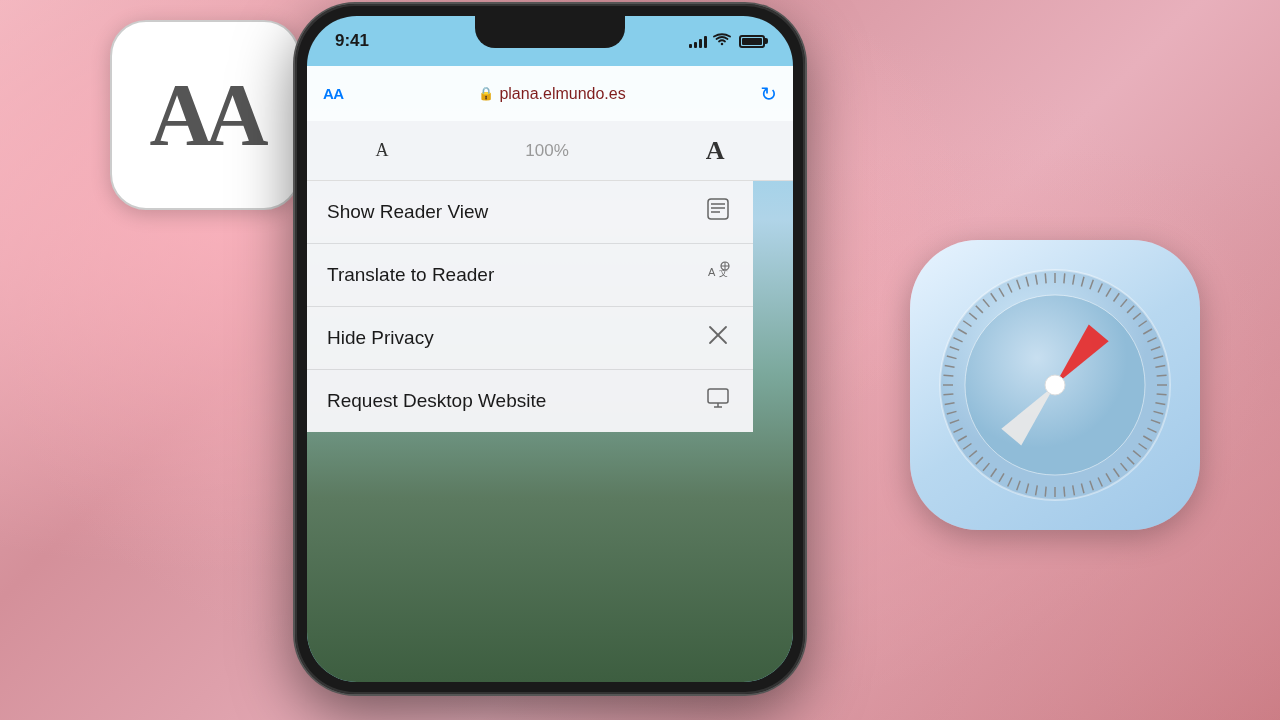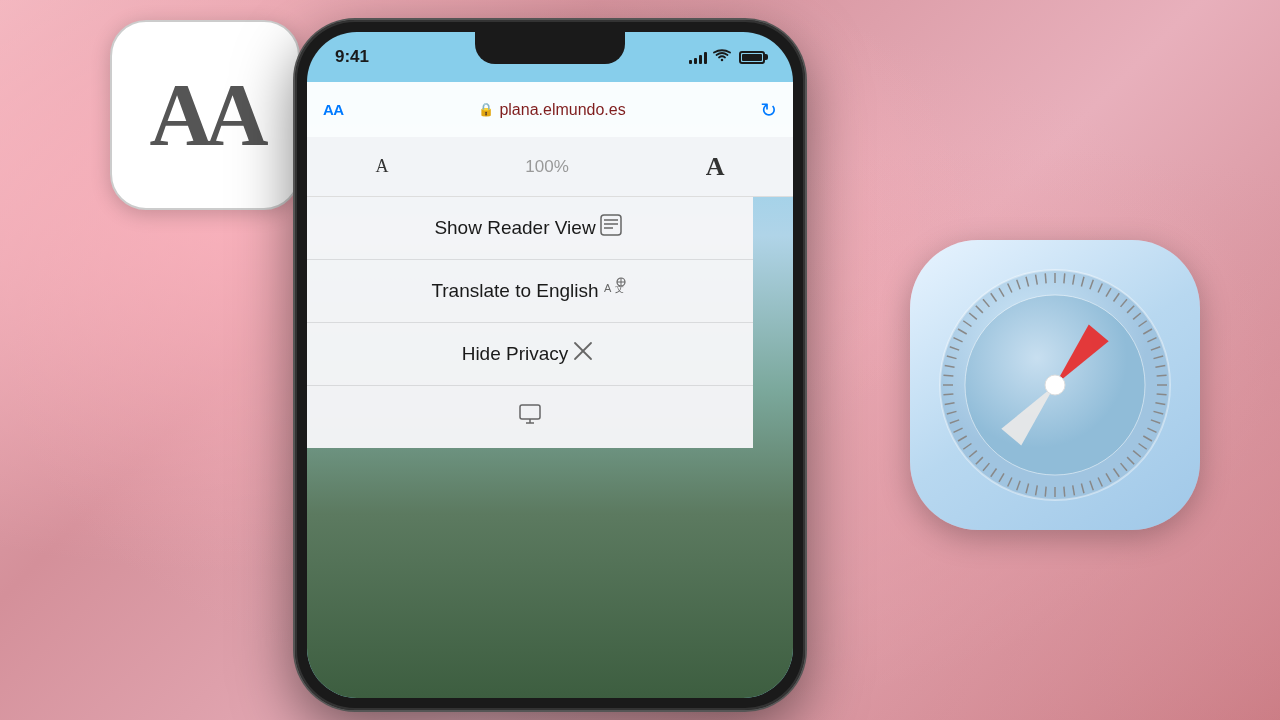--- a/index.html
+++ b/index.html
@@ -67,21 +67,21 @@
       display: flex;
       align-items: center;
       justify-content: center;
       position: relative;
       overflow: hidden;
     }
 
     
     .phone-container {
       position: absolute;
-      top: 20px;
+      top: 4px;
       left: 295px;
       width: 578px;
       height: 690px;
     }
 
     .phone-frame {
       width: 510px;
       height: 690px;
       background: #1a1a1a;
       border-radius: 60px;
@@ -297,21 +297,21 @@
       top: 165px;
       left: 0;
       right: 40px;
       background: rgba(245,245,247,0.97);
       z-index: 10;
     }
 
     .menu-item {
       display: flex;
       align-items: center;
-      justify-content: center;
+      justify-content: space-between;
       padding: 16px 20px;
       border-bottom: 1px solid rgba(0,0,0,0.1);
       min-height: 58px;
       cursor: pointer;
     }
 
     .menu-item:last-child {
       border-bottom: none;
     }
 
@@ -502,21 +502,21 @@
             <svg width="24" height="24" viewBox="0 0 24 24" fill="none">
               <rect x="2" y="2" width="20" height="20" rx="3" stroke="#666" stroke-width="1.5"></rect>
               <line x1="5" y1="7" x2="19" y2="7" stroke="#666" stroke-width="1.5"></line>
               <line x1="5" y1="11" x2="19" y2="11" stroke="#666" stroke-width="1.5"></line>
               <line x1="5" y1="15" x2="14" y2="15" stroke="#666" stroke-width="1.5"></line>
             </svg>
           </span>
         </div>
 
         <div class="menu-item">
-          <span class="menu-item-label">Translate to English</span>
+          <span class="menu-item-label">Translate to Reader</span>
           <span class="menu-item-icon">
             <svg width="24" height="24" viewBox="0 0 24 24" fill="none">
               <text x="2" y="16" font-size="11" fill="#666" font-family="sans-serif">A</text>
               <text x="13" y="16" font-size="9" fill="#666" font-family="sans-serif">文</text>
               <circle cx="19" cy="6" r="4" stroke="#666" stroke-width="1.2" fill="none"></circle>
               <line x1="19" y1="2" x2="19" y2="10" stroke="#666" stroke-width="1"></line>
               <line x1="15" y1="6" x2="23" y2="6" stroke="#666" stroke-width="1"></line>
             </svg>
           </span>
         </div>
@@ -525,20 +525,21 @@
           <span class="menu-item-label">Hide Privacy</span>
           <span class="menu-item-icon">
             <svg width="24" height="24" viewBox="0 0 24 24" fill="none">
               <line x1="4" y1="4" x2="20" y2="20" stroke="#666" stroke-width="1.8" stroke-linecap="round"></line>
               <line x1="4" y1="20" x2="20" y2="4" stroke="#666" stroke-width="1.8" stroke-linecap="round"></line>
             </svg>
           </span>
         </div>
 
         <div class="menu-item">
+          <span class="menu-item-label">Request Desktop Website</span>
           <span class="menu-item-icon">
             <svg width="24" height="24" viewBox="0 0 24 24" fill="none">
               <rect x="2" y="3" width="20" height="14" rx="2" stroke="#666" stroke-width="1.5"></rect>
               <line x1="8" y1="21" x2="16" y2="21" stroke="#666" stroke-width="1.5"></line>
               <line x1="12" y1="17" x2="12" y2="21" stroke="#666" stroke-width="1.5"></line>
             </svg>
           </span>
         </div>
 
 

